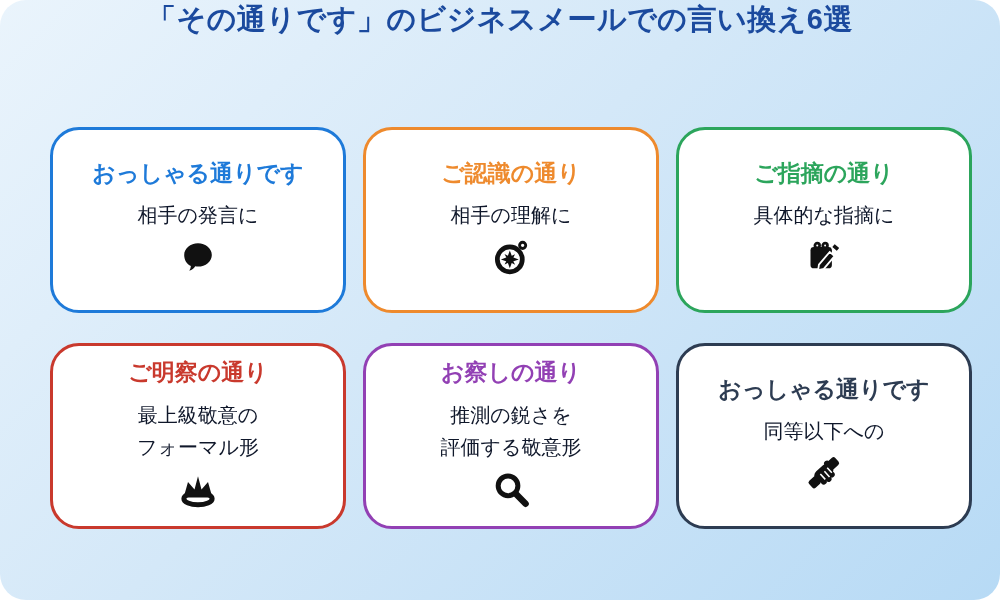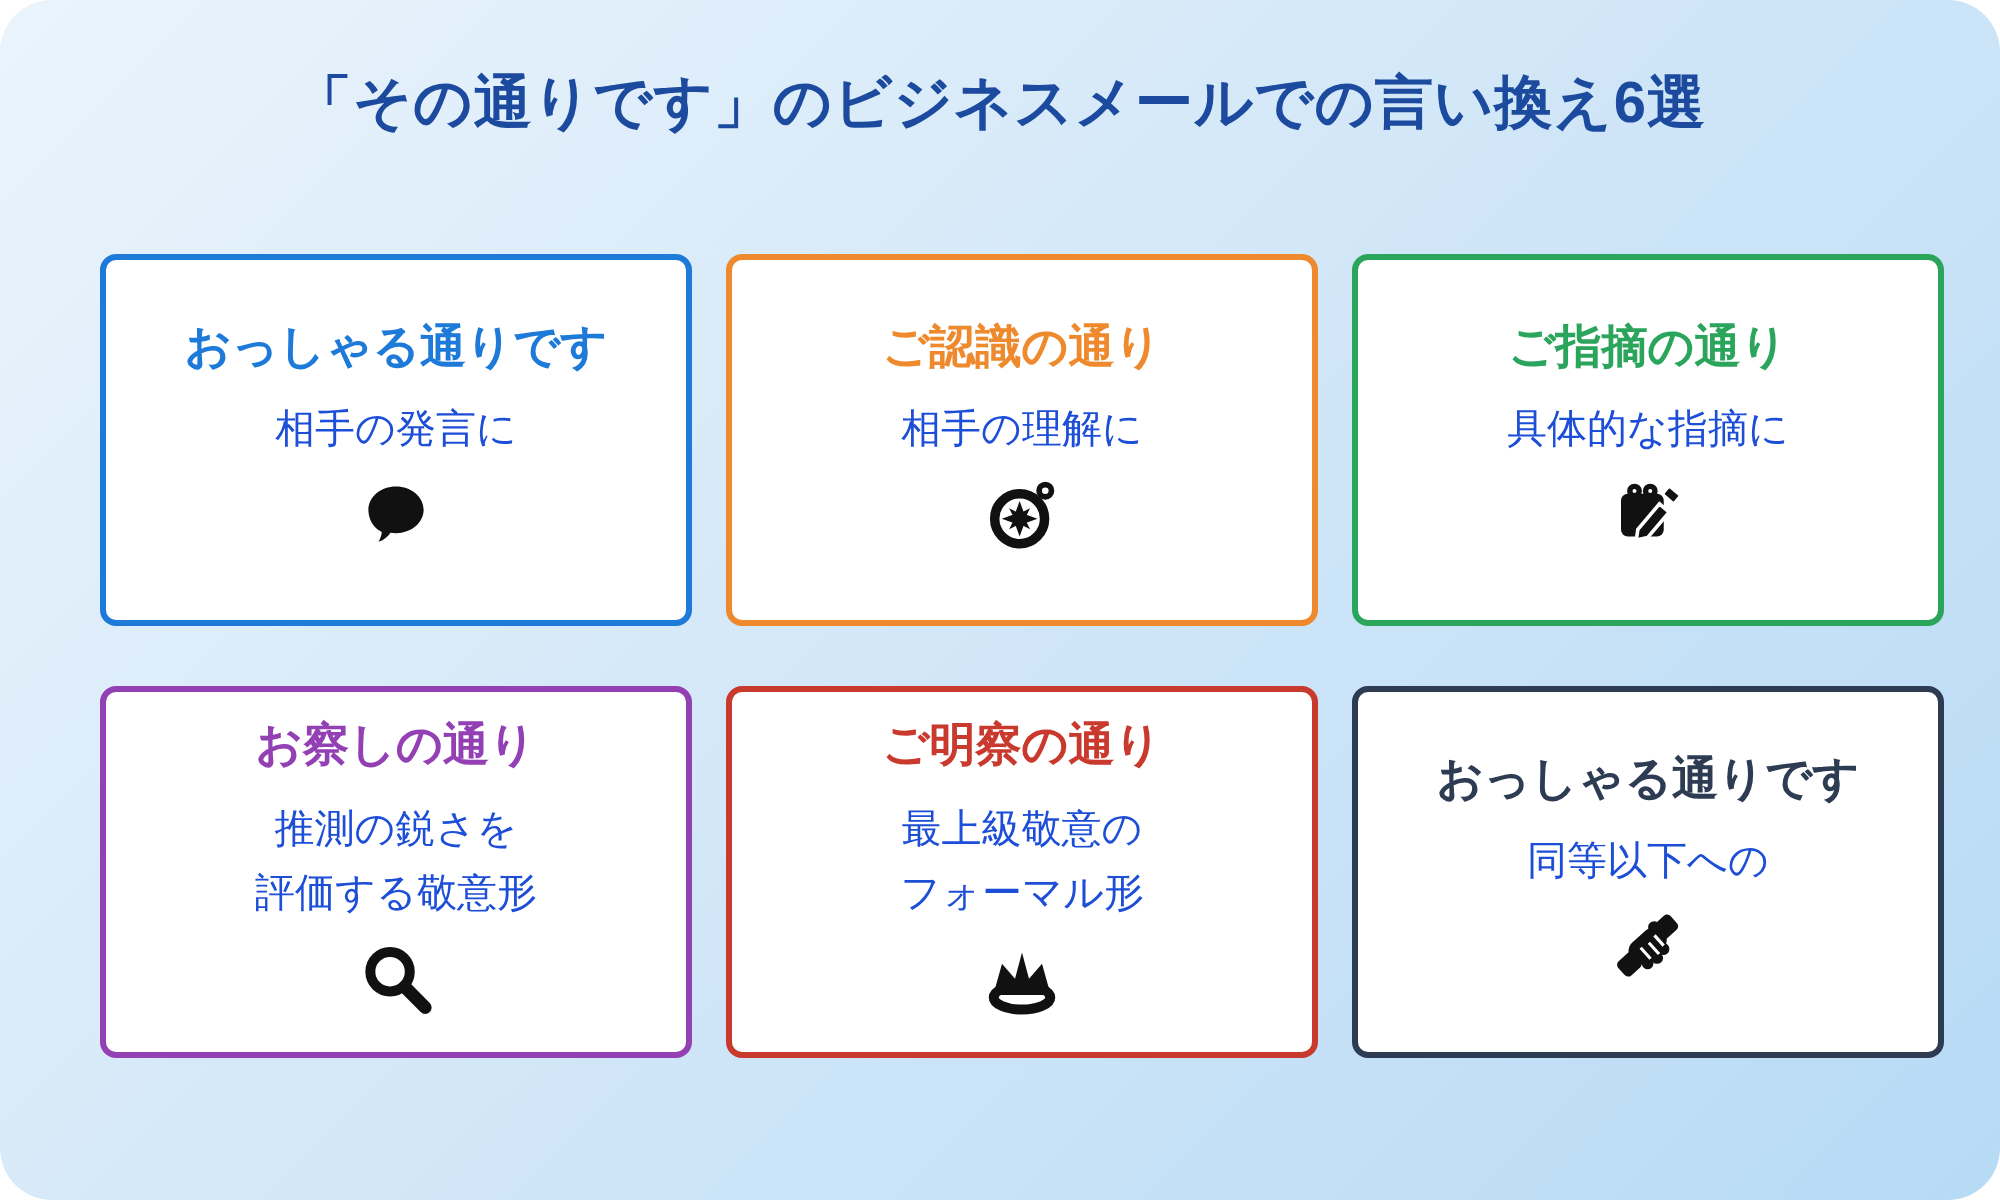--- a/index.html
+++ b/index.html
@@ -10,59 +10,58 @@
   .canvas {
     position: relative;
     width: 1000px; height: 600px;
     border-radius: 26px;
     background: linear-gradient(135deg, #eaf4fc 0%, #d4e8f8 45%, #b7daf5 100%);
     overflow: hidden;
     box-sizing: border-box;
   }
   .page-title {
     margin: 0;
-    padding-top: 32px;
     text-align: center;
     font-size: 29px;
     font-weight: bold;
     letter-spacing: 0.5px;
     color: #1b4a9e;
   }
   .grid {
     position: absolute;
     left: 50px; top: 127px;
     width: 922px;
     display: grid;
     grid-template-columns: repeat(3, 1fr);
     column-gap: 17px;
     row-gap: 30px;
   }
   .card {
     background: #ffffff;
     border: 3px solid var(--accent, #333);
-    border-radius: 8px;
+    border-radius: 29px;
     height: 186px;
     box-sizing: border-box;
     display: flex;
     flex-direction: column;
     align-items: center;
     justify-content: center;
     padding: 6px 8px 10px;
     text-align: center;
   }
   .card-title {
     font-size: 23px;
     font-weight: bold;
     color: var(--accent, #333);
     margin: 0 0 13px 0;
     line-height: 1.15;
   }
   .card-desc {
     font-size: 20px;
-    color: #1d4ed8;
+    color: #0f172a;
     line-height: 1.62;
     margin: 0;
   }
   .card-icon {
     margin-top: 7px;
     height: 38px;
     display: flex;
     align-items: center;
     justify-content: center;
   }
@@ -107,38 +106,38 @@
         <svg width="36" height="36" viewBox="0 0 32 32" fill="#111111" xmlns="http://www.w3.org/2000/svg">
           <rect x="4" y="7" width="19" height="19" rx="3"></rect>
           <circle cx="10" cy="5.8" r="2.1" fill="#ffffff" stroke="#111111" stroke-width="2.4"></circle>
           <circle cx="17" cy="5.8" r="2.1" fill="#ffffff" stroke="#111111" stroke-width="2.4"></circle>
           <rect x="23.2" y="5.2" width="6.5" height="4.6" rx="1" transform="rotate(40 26.4 7.5)" stroke="#ffffff" stroke-width="1.2"></rect>
           <path d="M11.5 22.8l9.6-11.3 4.3 3.7-9.6 11.3-5 1.1z" stroke="#ffffff" stroke-width="1.6"></path>
         </svg>
       </div>
     </div>
 
+    <div class="card" style="--accent: #c9392d;">
+      <h2 class="card-title">ご明察の通り</h2>
+      <p class="card-desc"><span>最上級敬意の</span><br><span>フォーマル形</span></p>
+      <div class="card-icon">
+        <svg width="40" height="40" viewBox="0 0 32 32" fill="#111111" xmlns="http://www.w3.org/2000/svg">
+          <path d="M4.5 22L8 9.5l5.2 6L16 5l2.8 10.5 5.2-6L27.5 22z"></path>
+          <ellipse cx="16" cy="23" rx="11.3" ry="4.8" fill="none" stroke="#111111" stroke-width="4"></ellipse>
+        </svg>
+      </div>
+    </div>
+
     <div class="card" style="--accent: #9240b4;">
       <h2 class="card-title">お察しの通り</h2>
       <p class="card-desc"><span>推測の鋭さを</span><br><span>評価する敬意形</span></p>
       <div class="card-icon">
         <svg width="38" height="38" viewBox="0 0 32 32" fill="none" xmlns="http://www.w3.org/2000/svg">
           <circle cx="13.5" cy="12.5" r="8.3" stroke="#111111" stroke-width="4.2"></circle>
           <path d="M19.8 19L28.3 27.6" stroke="#111111" stroke-width="5.4" stroke-linecap="round"></path>
-        </svg>
-      </div>
-    </div>
-
-    <div class="card" style="--accent: #c9392d;">
-      <h2 class="card-title">ご明察の通り</h2>
-      <p class="card-desc"><span>最上級敬意の</span><br><span>フォーマル形</span></p>
-      <div class="card-icon">
-        <svg width="40" height="40" viewBox="0 0 32 32" fill="#111111" xmlns="http://www.w3.org/2000/svg">
-          <path d="M4.5 22L8 9.5l5.2 6L16 5l2.8 10.5 5.2-6L27.5 22z"></path>
-          <ellipse cx="16" cy="23" rx="11.3" ry="4.8" fill="none" stroke="#111111" stroke-width="4"></ellipse>
         </svg>
       </div>
     </div>
 
     <div class="card" style="--accent: #2d3c52;">
       <h2 class="card-title">おっしゃる通りです</h2>
       <p class="card-desc"><span>同等以下への</span><br></p>
       <div class="card-icon">
         <svg width="38" height="38" viewBox="0 0 32 32" fill="#111111" xmlns="http://www.w3.org/2000/svg">
           <g transform="rotate(-42 16 16)">

